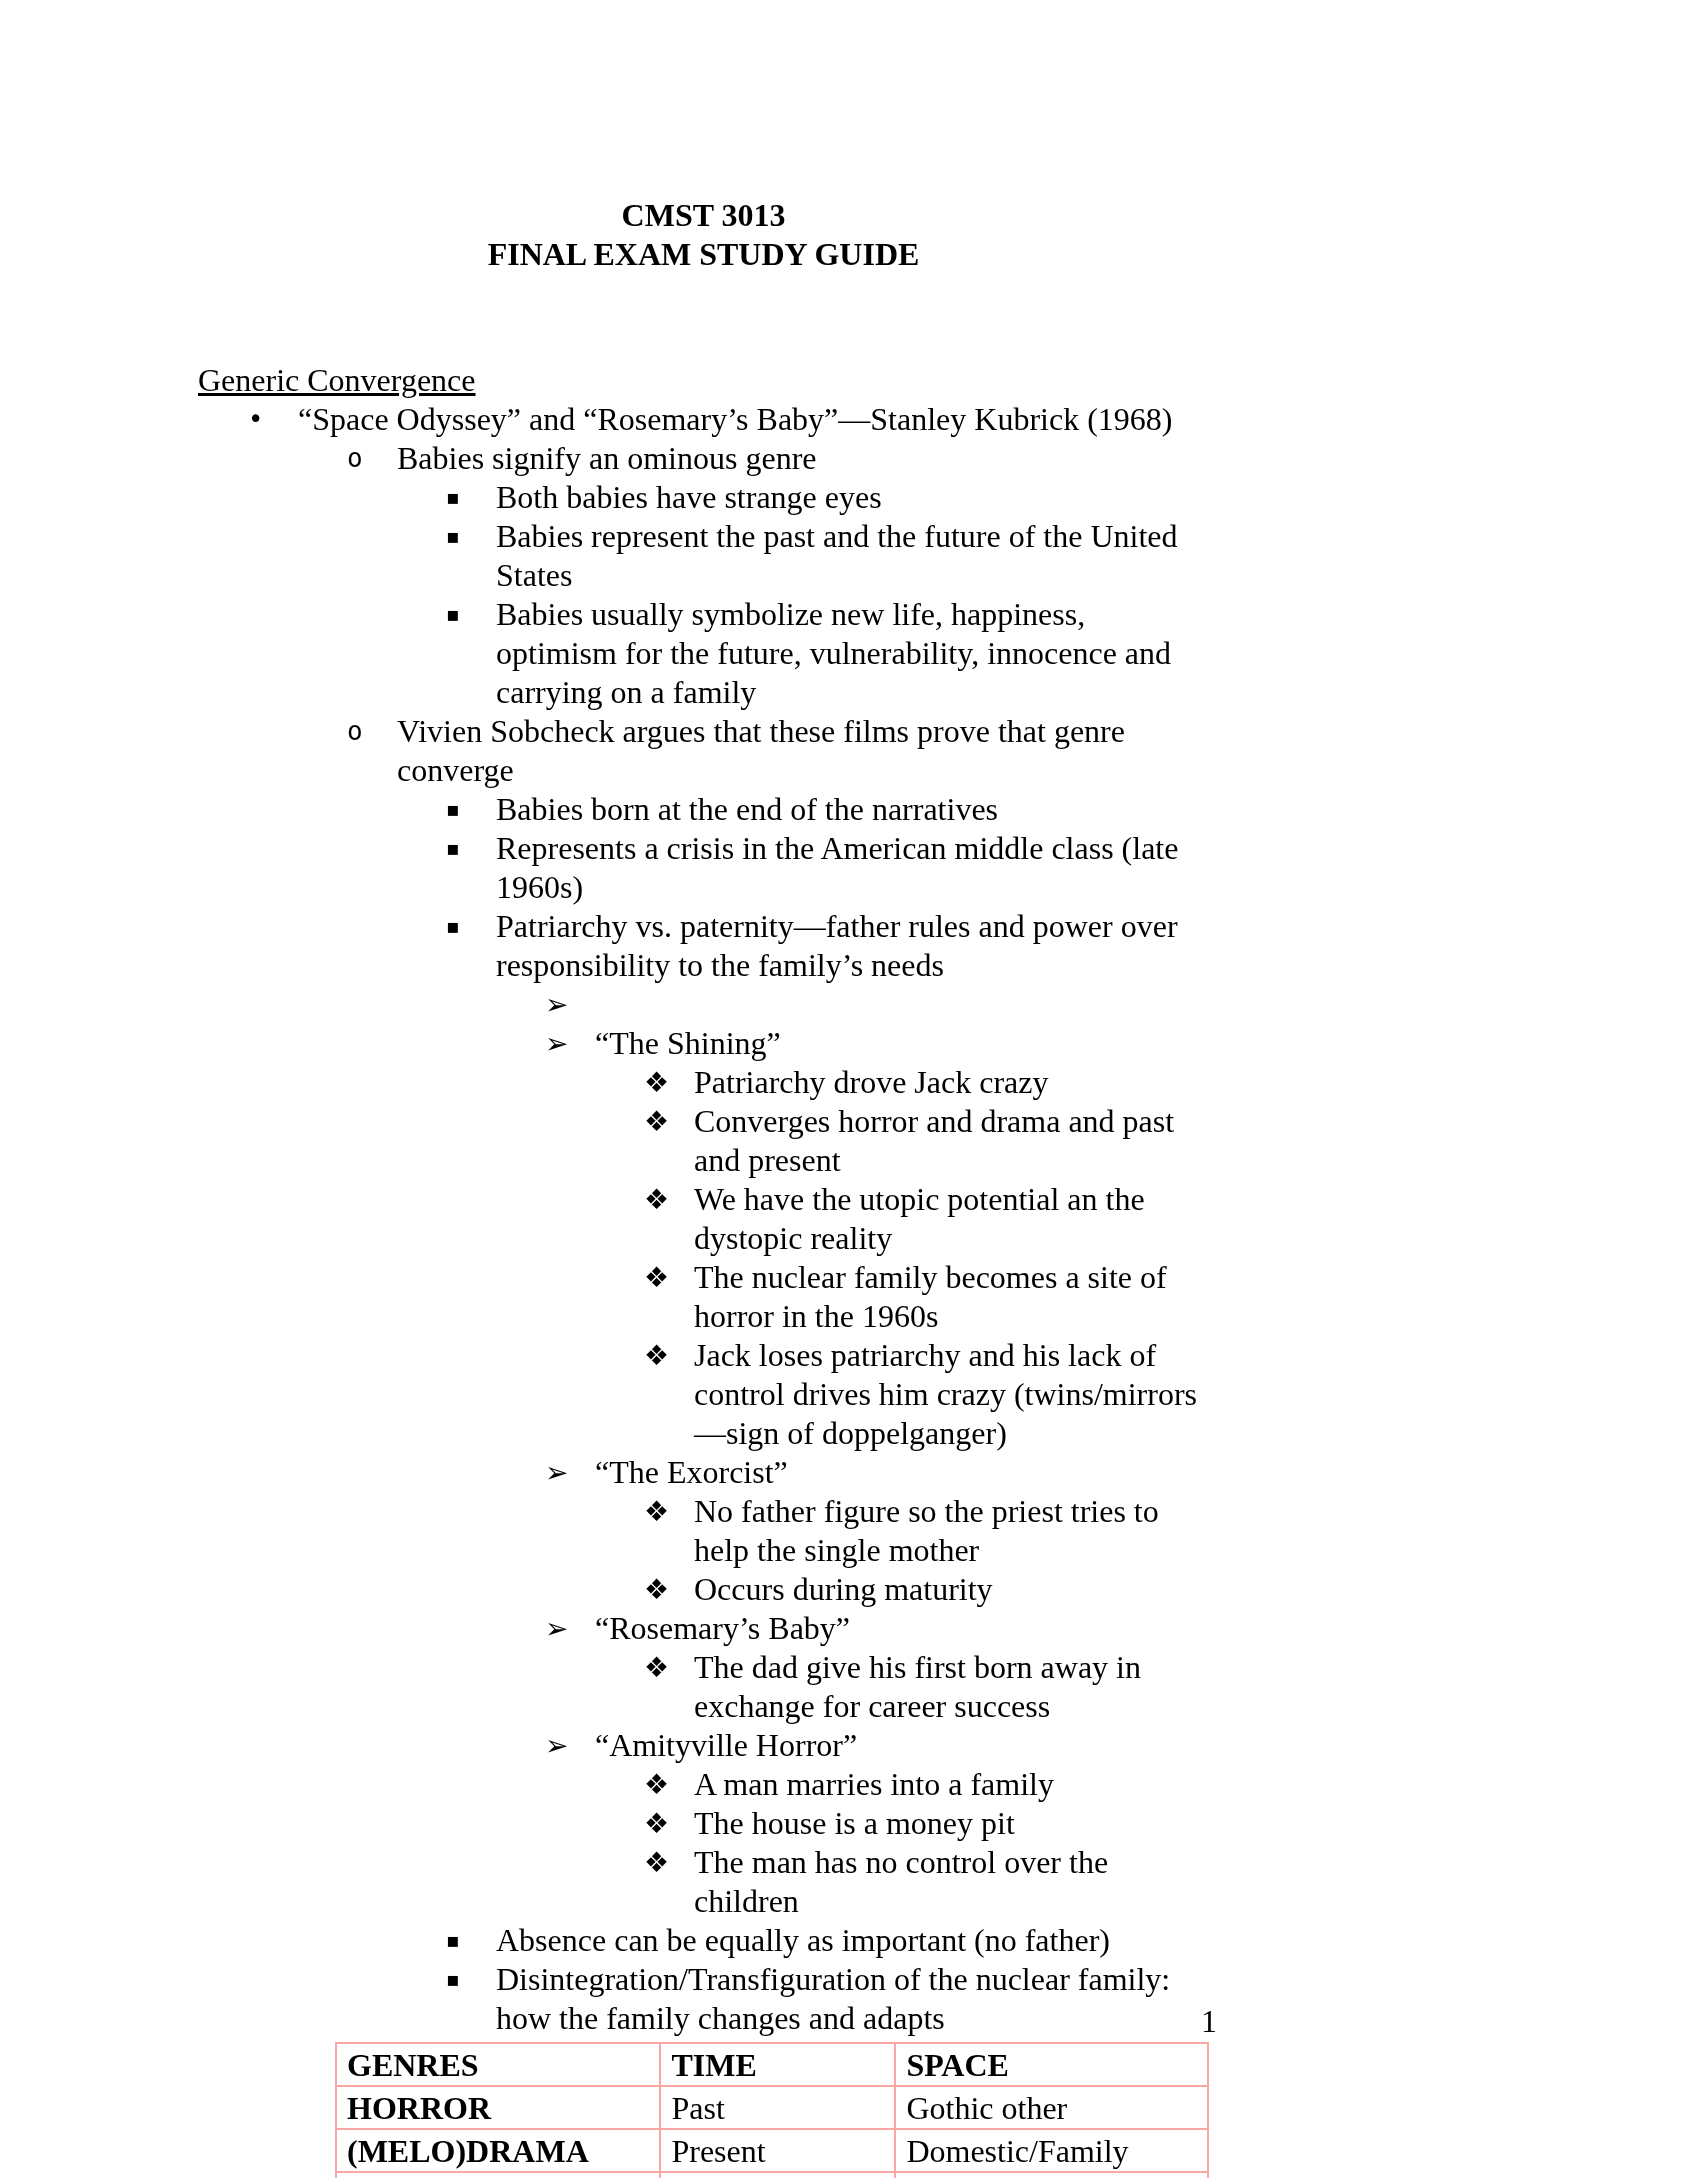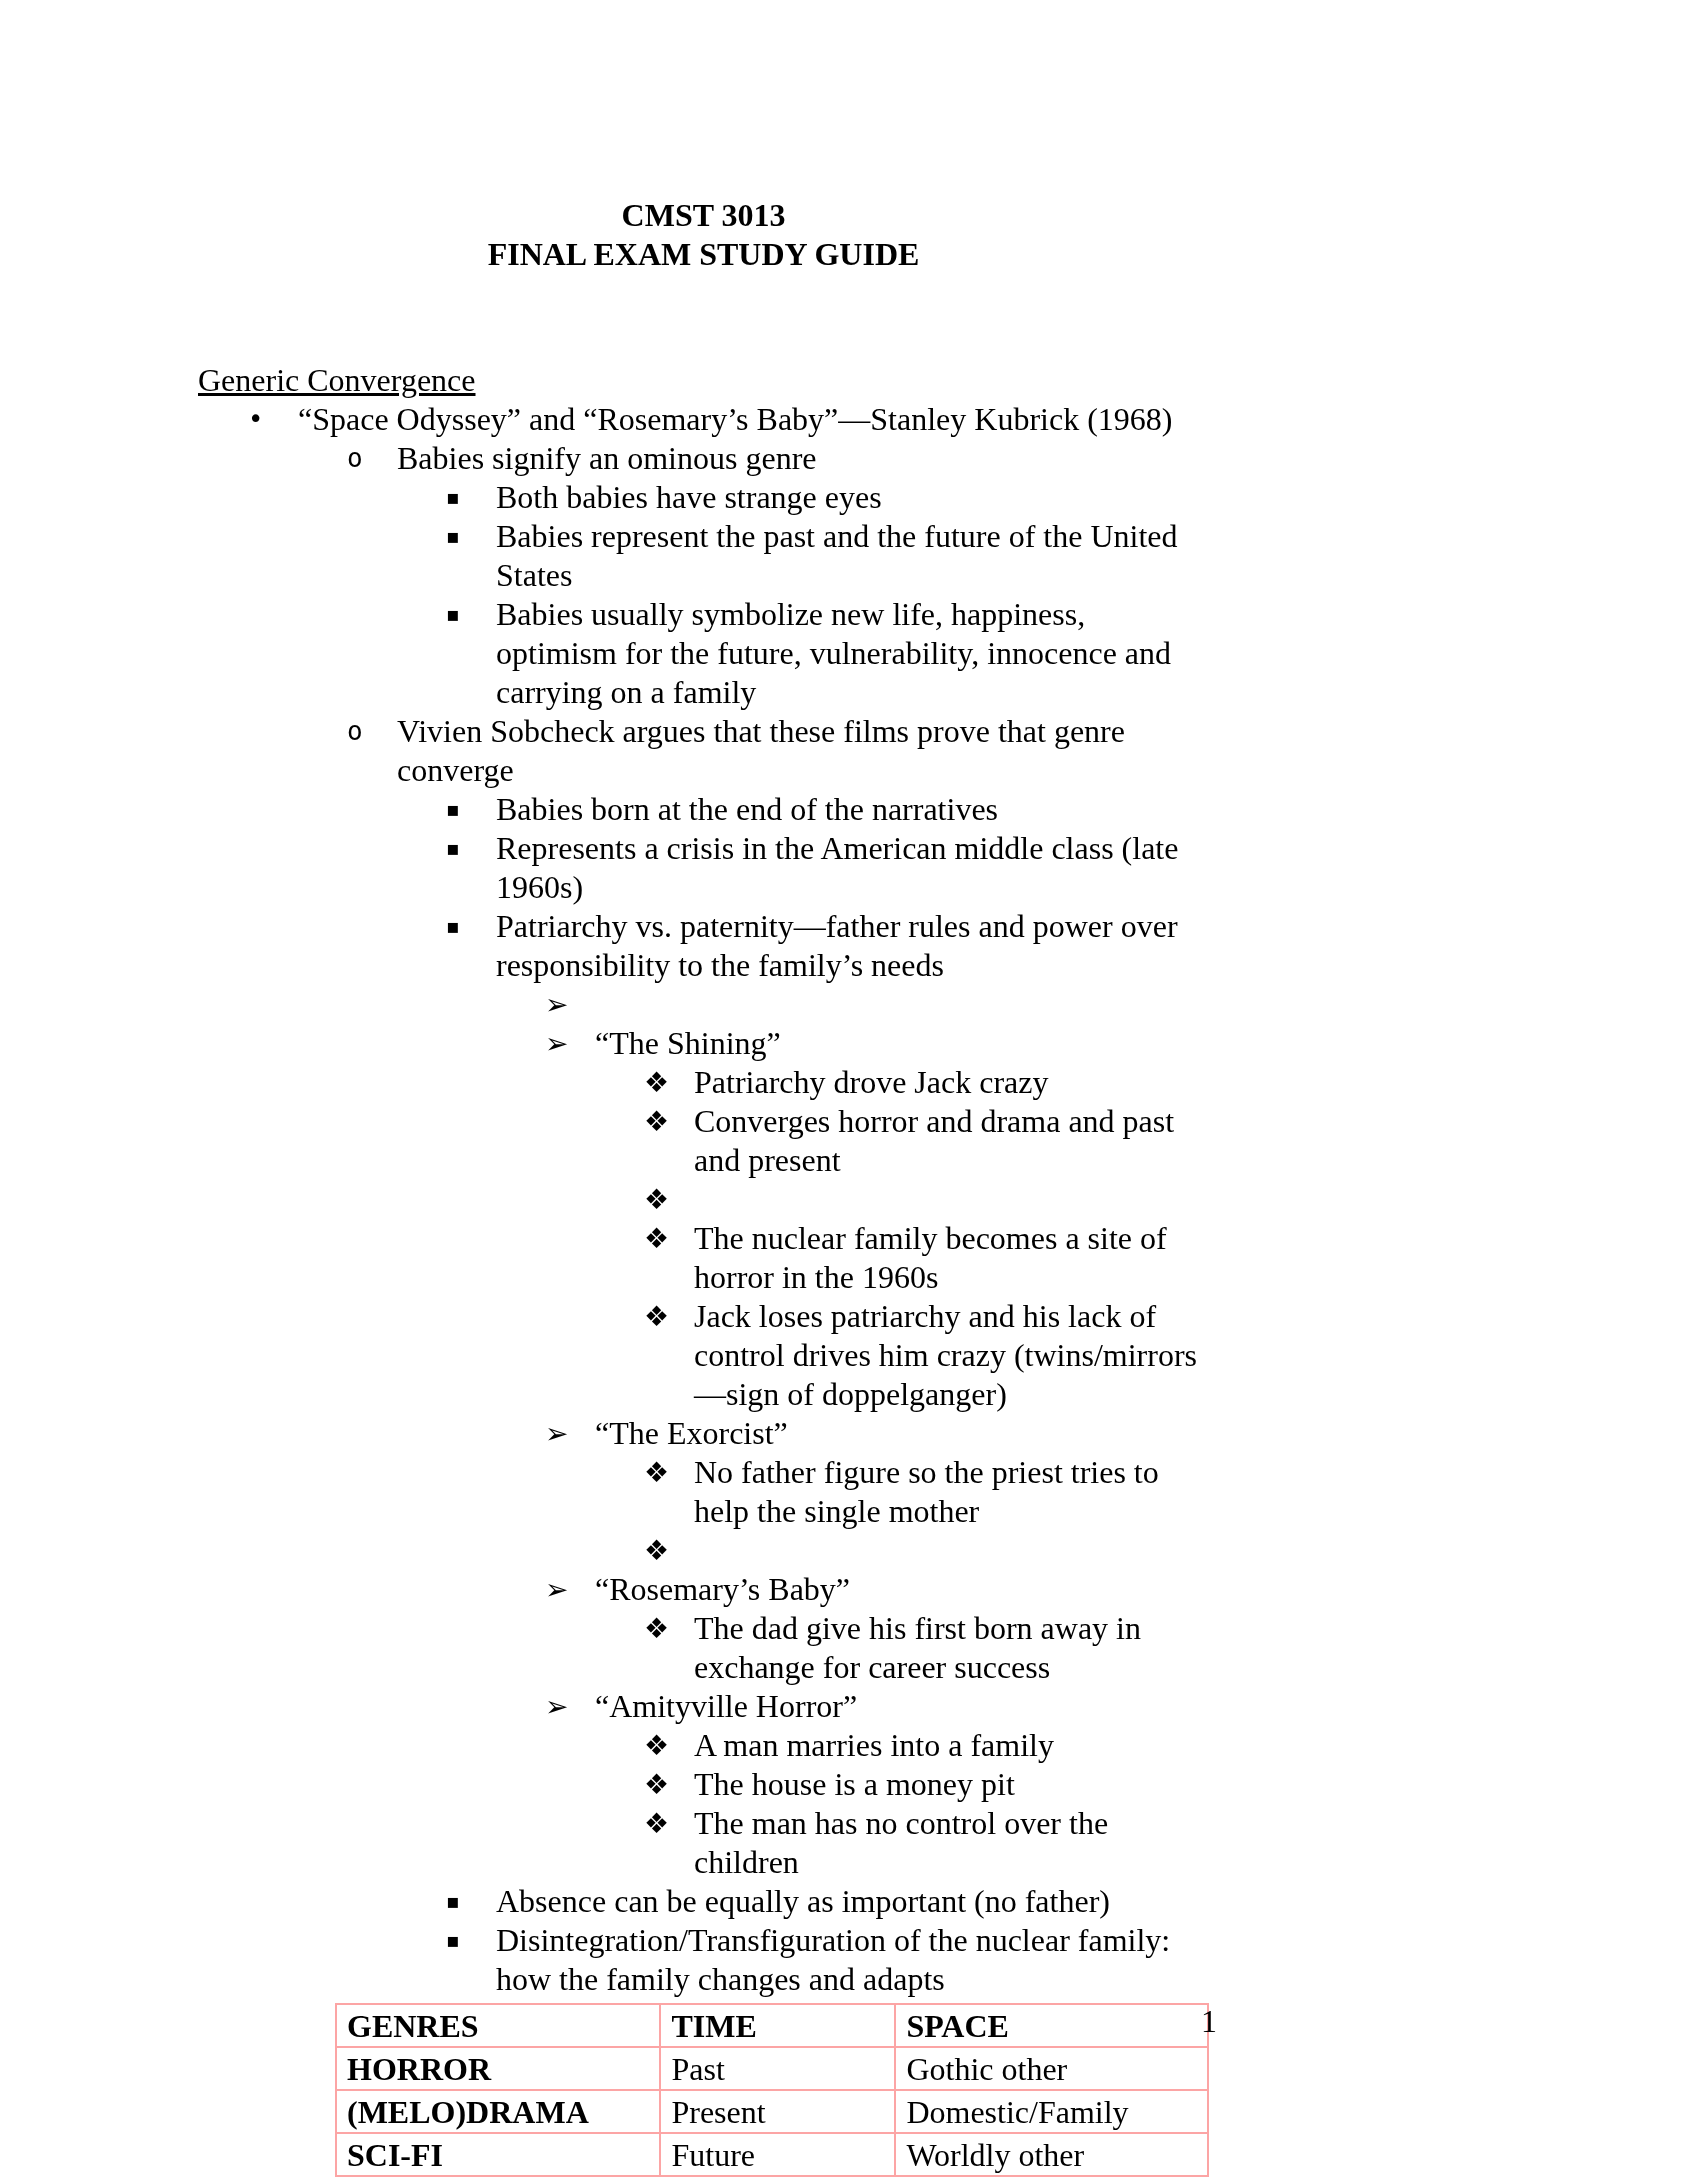--- a/index.html
+++ b/index.html
@@ -125,20 +125,21 @@
     <div class="li lvl5">
         <span class="mk mk-diamond">❖</span>
         <span class="tx">Patriarchy drove Jack crazy</span>
       </div>
     <div class="li lvl5">
         <span class="mk mk-diamond">❖</span>
         <span class="tx">Converges horror and drama  and past and present</span>
       </div>
     <div class="li lvl5">
         <span class="mk mk-diamond">❖</span>
+        <span class="tx">We have the utopic potential an the dystopic reality</span>
       </div>
     <div class="li lvl5">
         <span class="mk mk-diamond">❖</span>
         <span class="tx">The nuclear family becomes a site of horror in the 1960s</span>
       </div>
     <div class="li lvl5">
         <span class="mk mk-diamond">❖</span>
         <span class="tx">Jack loses patriarchy and his lack of control drives him crazy (twins/mirrors—sign of doppelganger)</span>
       </div>
 
@@ -146,20 +147,21 @@
         <span class="mk mk-arrow">➢</span>
         <span class="tx">“The Exorcist”</span>
       </div>
 
     <div class="li lvl5">
         <span class="mk mk-diamond">❖</span>
         <span class="tx">No father figure so the priest tries to help the single mother</span>
       </div>
     <div class="li lvl5">
         <span class="mk mk-diamond">❖</span>
+        <span class="tx">Occurs during maturity</span>
       </div>
 
     <div class="li lvl4">
         <span class="mk mk-arrow">➢</span>
         <span class="tx">“Rosemary’s Baby”</span>
       </div>
 
     <div class="li lvl5">
         <span class="mk mk-diamond">❖</span>
         <span class="tx">The dad give his first born away in exchange for career success</span>

